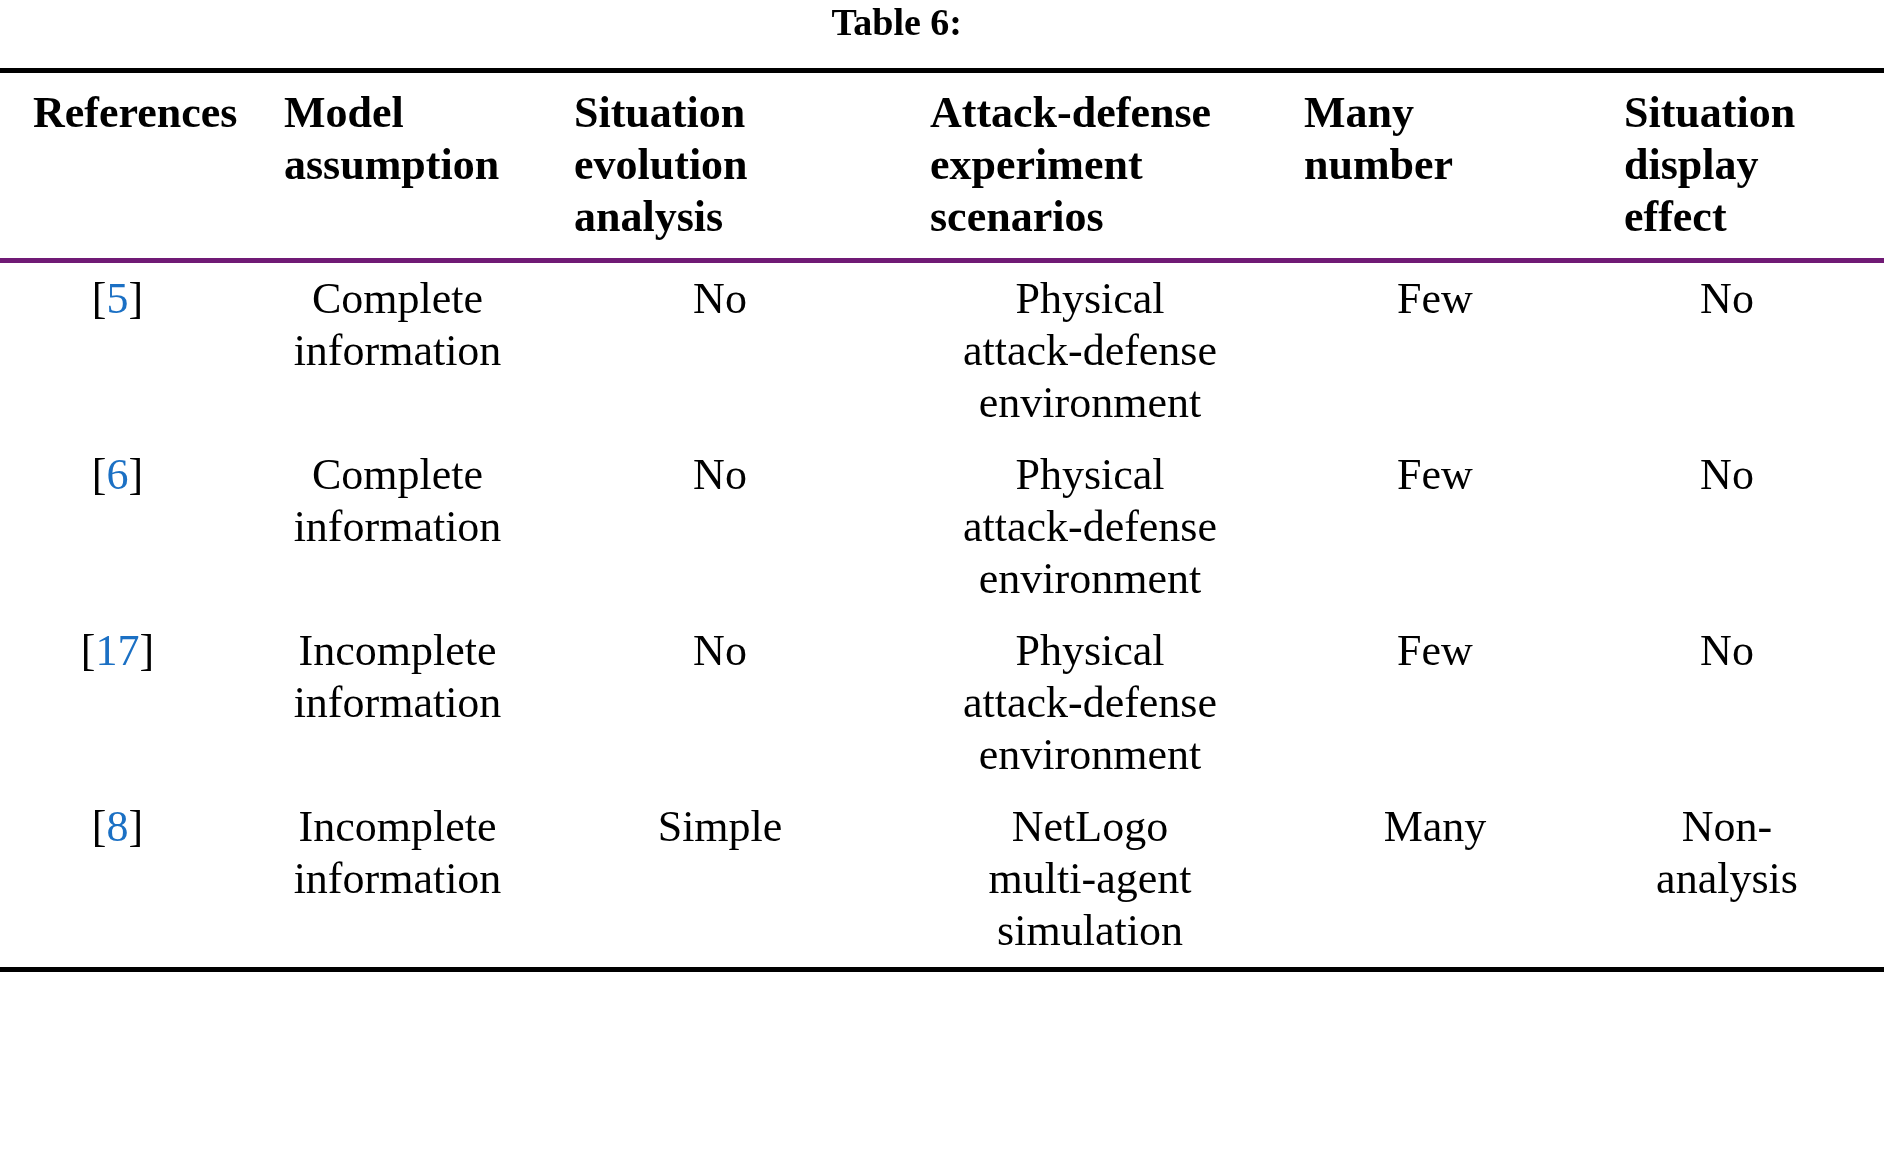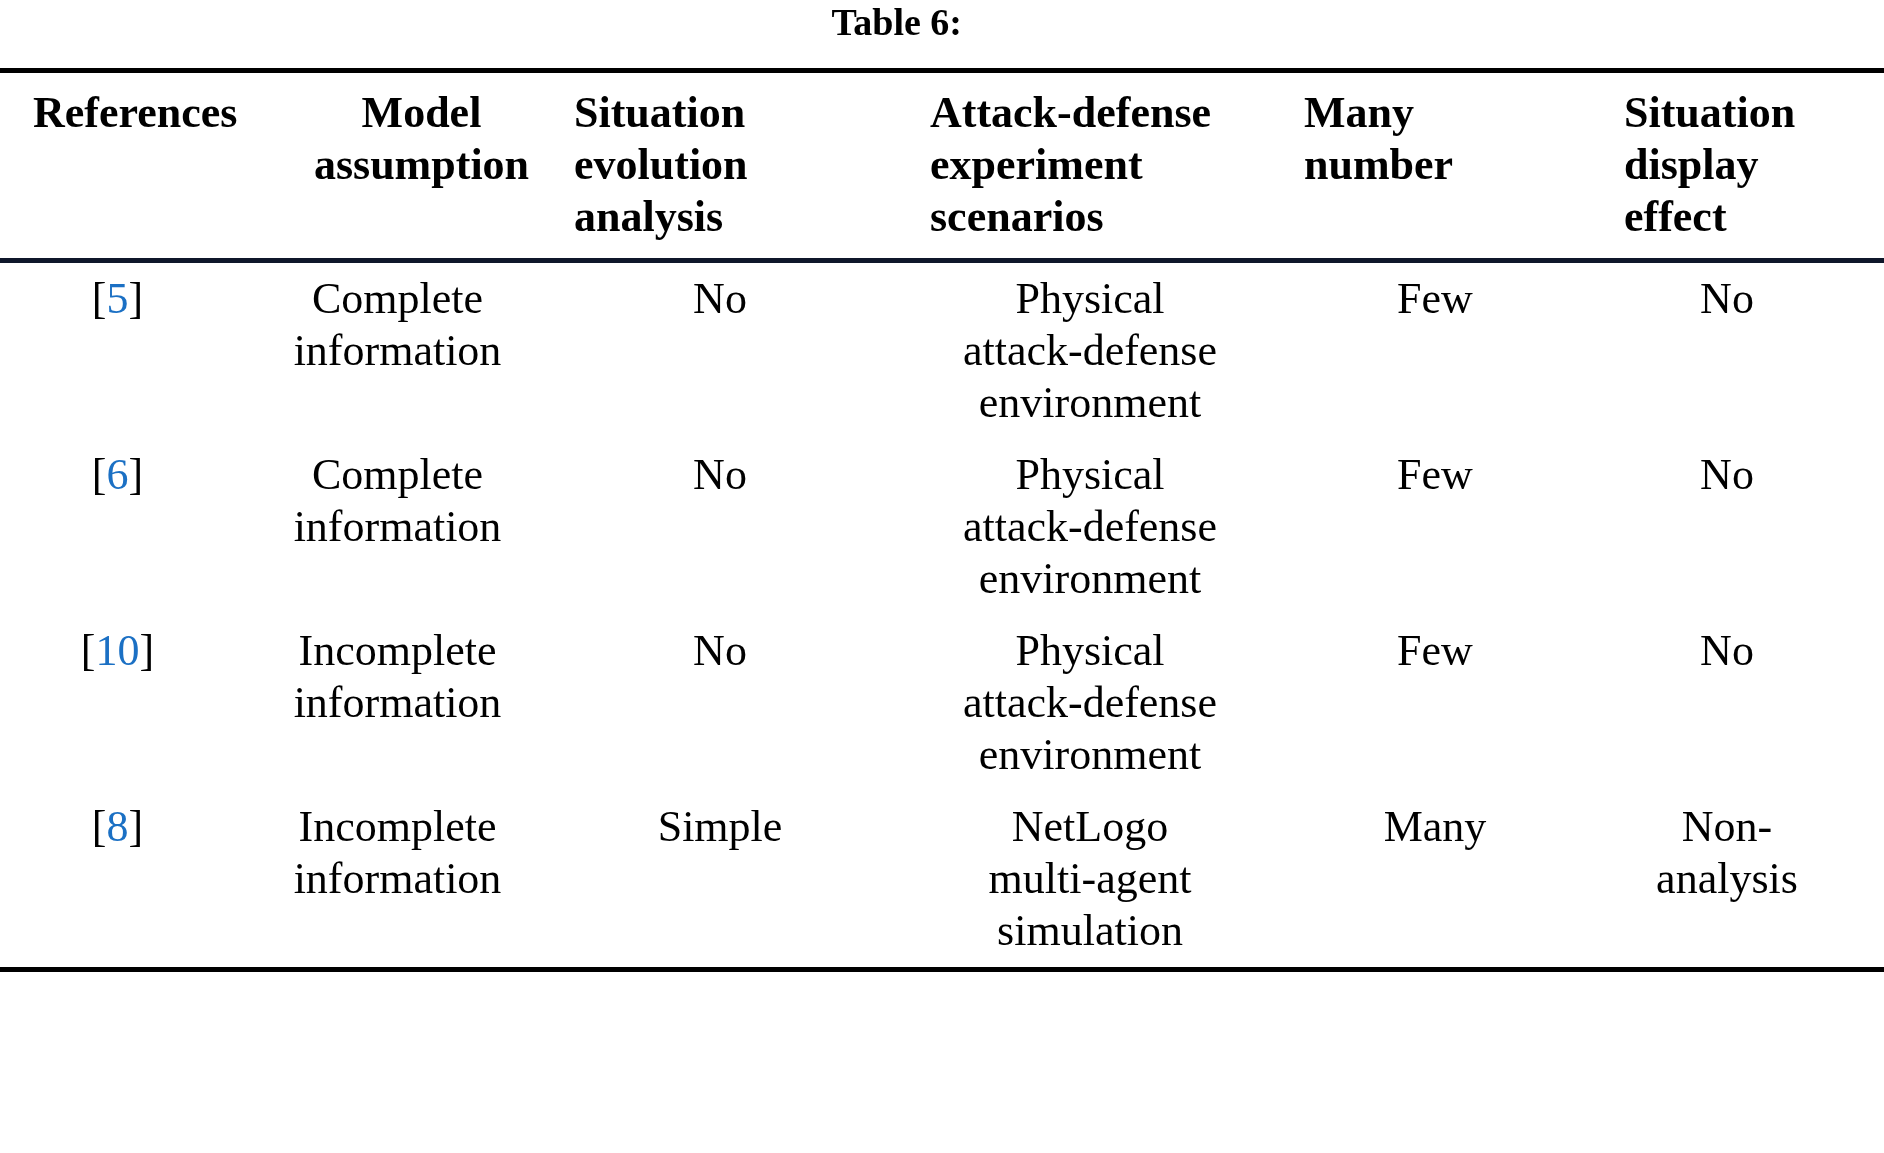--- a/index.html
+++ b/index.html
@@ -37,31 +37,31 @@
   table.cmp {
     width: 1884px;
     border-collapse: collapse;
     table-layout: fixed;
     border-top: 5px solid #000000;
     border-bottom: 5px solid #000000;
     font-size: 44px;
     line-height: 52px;
   }
   table.cmp thead th {
-    border-bottom: 5px solid #0f172a;
+    border-bottom: 5px solid #701a75;
     font-weight: bold;
     text-align: left;
     vertical-align: top;
     padding-top: 14px;
     padding-bottom: 15px;
     white-space: pre-line;
   }
   
   table.cmp thead th:nth-child(1) { padding-left: 33px; }
-  table.cmp thead th:nth-child(2) { padding-left: 49px; text-align: center; }
+  table.cmp thead th:nth-child(2) { padding-left: 49px; }
   table.cmp thead th:nth-child(3) { padding-left: 14px; }
   table.cmp thead th:nth-child(4) { padding-left: 50px; }
   table.cmp thead th:nth-child(5) { padding-left: 4px;  }
   table.cmp thead th:nth-child(6) { padding-left: 54px; }
   table.cmp tbody td {
     text-align: center;
     vertical-align: top;
     padding-top: 10px;
     padding-bottom: 10px;
     white-space: pre-line;
@@ -128,21 +128,21 @@
 information</td>
         <td>No</td>
         <td>Physical
 attack-defense
 environment</td>
         <td>Few</td>
         <td>No</td>
       </tr>
 
       <tr>
-        <td><span class="bracket">[</span><a class="ref-link">10</a><span class="bracket">]</span></td>
+        <td><span class="bracket">[</span><a class="ref-link">17</a><span class="bracket">]</span></td>
         <td>Incomplete
 information</td>
         <td>No</td>
         <td>Physical
 attack-defense
 environment</td>
         <td>Few</td>
         <td>No</td>
       </tr>
 

